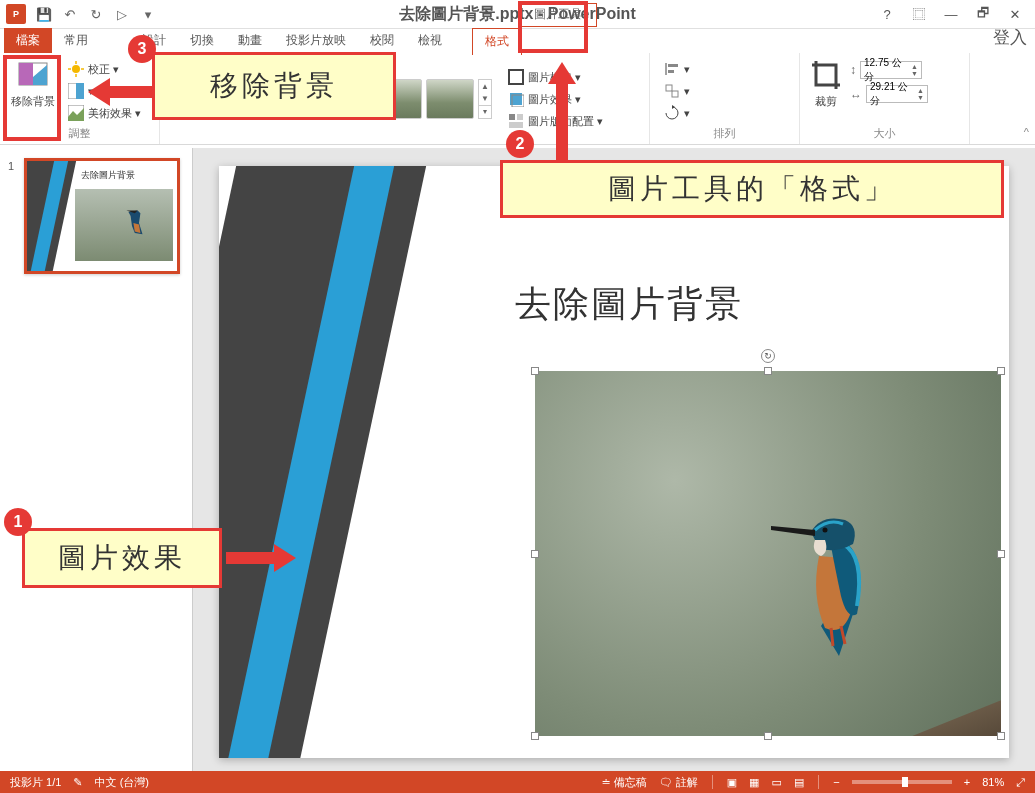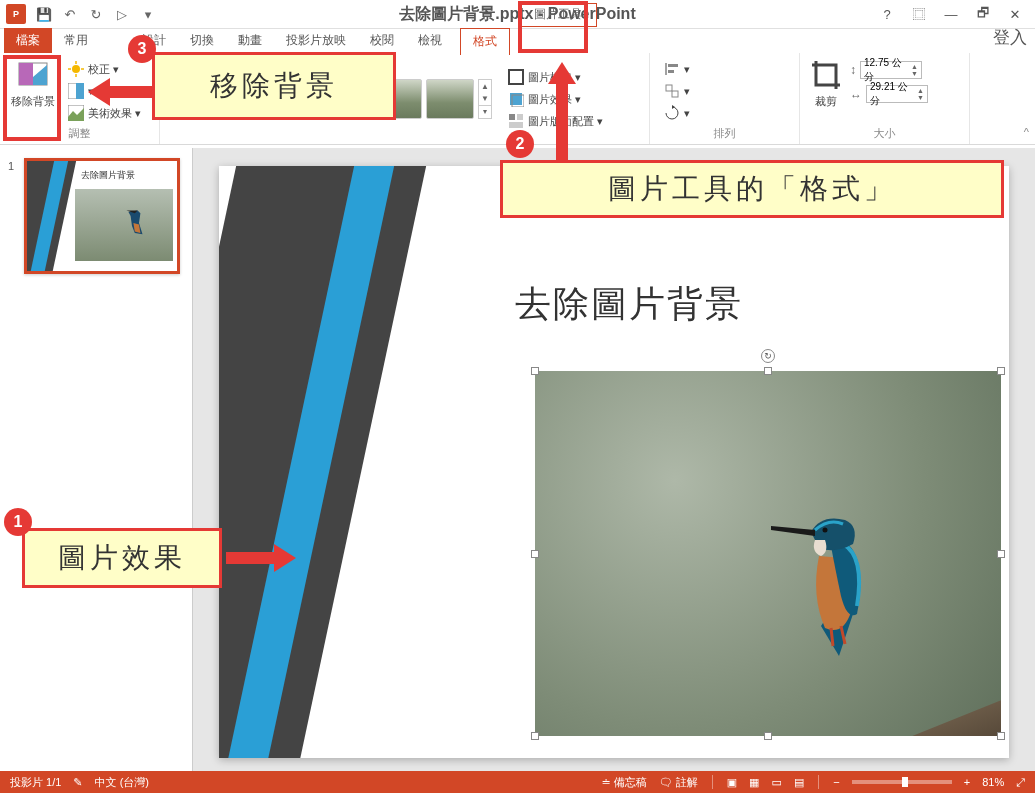--- a/index.html
+++ b/index.html
@@ -105,21 +105,21 @@
 
 <div class="tabrow">
   <div class="tab file">檔案</div>
   <div class="tab">常用</div>
   <div class="tab" style="margin-left:30px">設計</div>
   <div class="tab">切換</div>
   <div class="tab">動畫</div>
   <div class="tab">投影片放映</div>
   <div class="tab">校閱</div>
   <div class="tab">檢視</div>
-  <div class="tab active" style="margin-left:6px">格式</div>
+  <div class="tab active" style="margin-left:18px">格式</div>
   <div class="signin2">登入</div>
 </div>
 
 <div class="ribbon">
 
   <div class="ribbon-group" style="width:160px">
     <div class="group-body">
       <div class="rb-bigbtn hover-ish">
         <svg class="ic" viewBox="0 0 32 32">
             <rect x="2" y="4" width="28" height="22" fill="#fff" stroke="#888"></rect>

